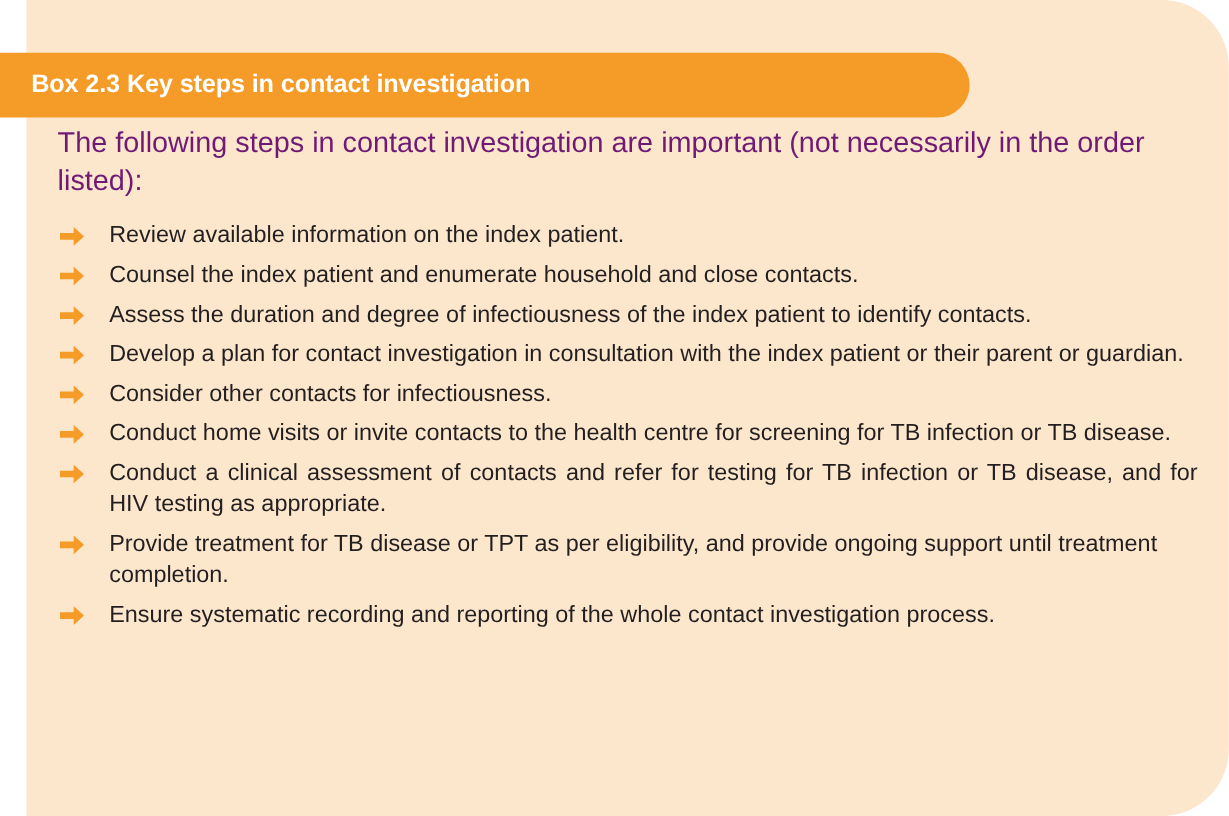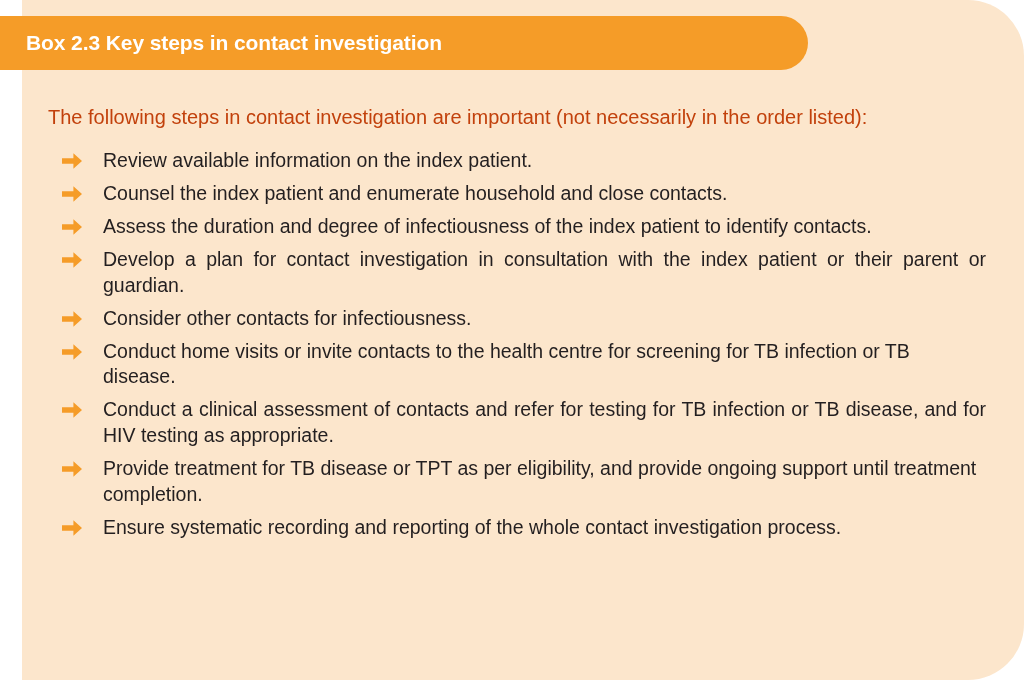--- a/index.html
+++ b/index.html
@@ -31,21 +31,21 @@
     border-top-left-radius: 0;
     border-bottom-left-radius: 0;
     border-top-right-radius: 56px;
     border-bottom-right-radius: 56px;
   }
 
   
   .box-header {
     position: absolute;
     left: 0;
-    top: 16px;
+    top: 44px;
     width: 808px;
     height: 54px;
     background: #f59c28;
     border-top-left-radius: 0;
     border-bottom-left-radius: 0;
     border-top-right-radius: 27px;
     border-bottom-right-radius: 27px;
     box-sizing: border-box;
     display: flex;
     align-items: center;
@@ -60,29 +60,29 @@
   }
 
   .content {
     position: absolute;
     left: 48px;
     top: 104px;
     width: 950px;
   }
 
   .intro {
-    font-size: 20px;
-    color: #c2410c;
+    font-size: 24px;
+    color: #701a75;
     line-height: 1.3;
     margin: 0 0 18px 0;
   }
 
   .steps-list {
     list-style: none;
-    margin: 12px;
+    margin: 0;
     padding: 0;
   }
   .step-item {
     position: relative;
     padding-left: 43px;
     margin-bottom: 7px;
     font-size: 19.5px;
     color: #231f20;
     line-height: 1.33;
   }

